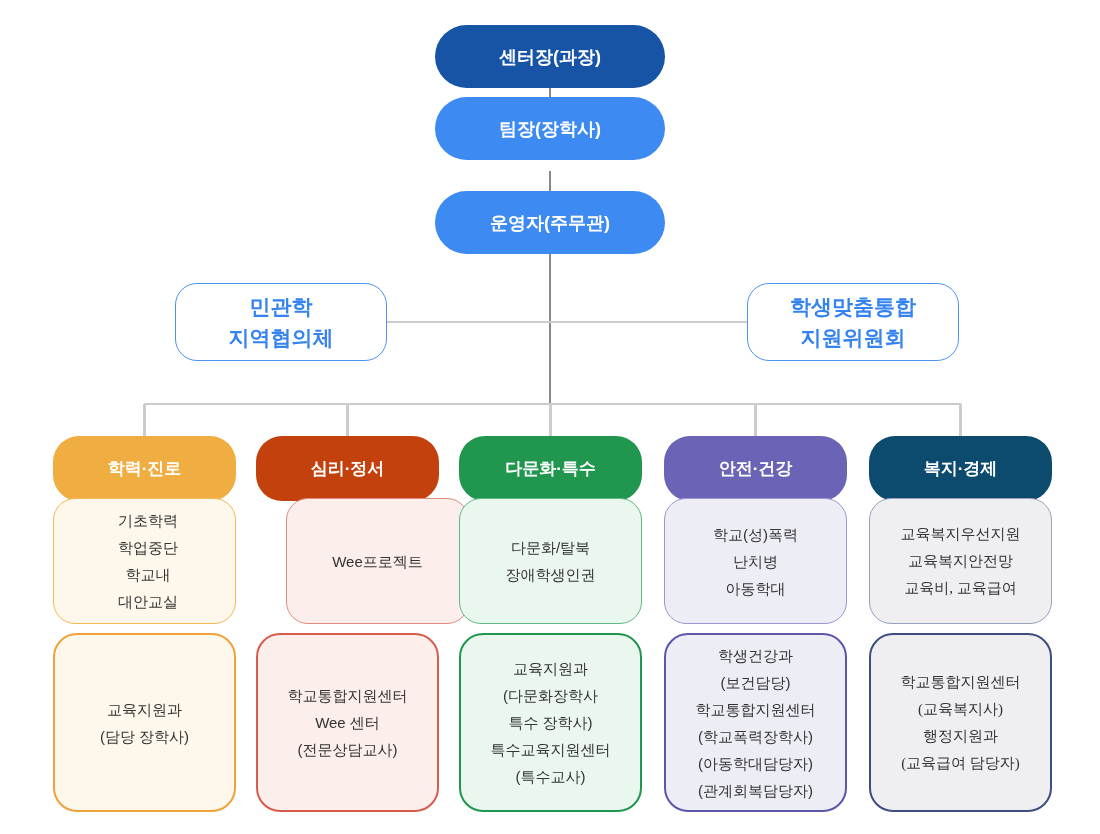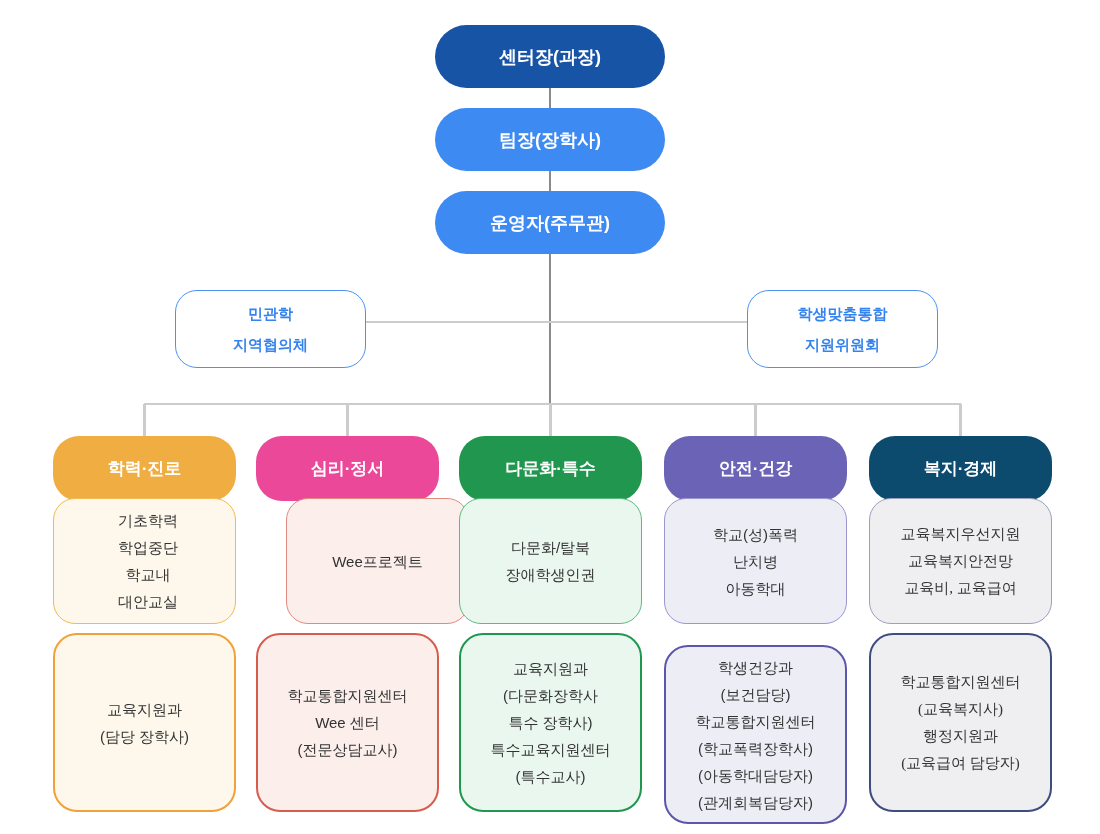--- a/index.html
+++ b/index.html
@@ -11,54 +11,54 @@
   .line.spine{background:#8a8a8a;}
 
   
   .toppill{position:absolute;left:435px;width:230px;height:63px;border-radius:32px;
     display:flex;align-items:center;justify-content:center;
     color:#ffffff;font-size:18px;font-weight:bold;}
   .toppill.lvl1{background:#1854A6;}
   .toppill.lvl2{background:#3E8AF3;}
 
   
-  .sidebox{position:absolute;top:290px;width:191px;height:78px;border-radius:22px;
+  .sidebox{position:absolute;top:283px;width:212px;height:78px;border-radius:22px;
     background:#ffffff;border:1.5px solid #4D92F3;box-sizing:border-box;
     display:flex;align-items:center;justify-content:center;text-align:center;
-    color:#3583EE;font-size:15px;font-weight:bold;line-height:31px;white-space:pre-line;}
+    color:#3583EE;font-size:21px;font-weight:bold;line-height:31px;white-space:pre-line;}
 
   
   .cat-header{position:absolute;top:436px;width:183px;height:65px;border-radius:26px;
     display:flex;align-items:center;justify-content:center;box-sizing:border-box;
     color:#ffffff;font-size:17px;font-weight:bold;}
   .cat-box{position:absolute;width:183px;box-sizing:border-box;
     display:flex;align-items:center;justify-content:center;text-align:center;
     color:#333333;font-size:15px;line-height:27px;white-space:pre-line;}
   .cat-box.b1{top:498px;height:126px;border-radius:22px;border-width:1.5px;border-style:solid;}
   .cat-box.b2{top:633px;height:179px;border-radius:24px;border-width:2.5px;border-style:solid;}
 
   .c1 .cat-header{background:#F0AD42;}
   .c1 .cat-box{background:#FDF8EB;}
   .c1 .b1{border-color:#F2B955;padding-left:7px;}
   .c1 .b2{border-color:#F0A139;}
 
-  .c2 .cat-header{background:#ec4899;}
+  .c2 .cat-header{background:#c2410c;}
   .c2 .cat-box{background:#FBEEEB;}
   .c2 .b1{border-color:#E18A80;margin-left:30px;}
   .c2 .b2{border-color:#D85C4E;}
 
   .c3 .cat-header{background:#20964E;}
   .c3 .cat-box{background:#E9F7EE;}
   .c3 .b1{border-color:#5FBA81;}
   .c3 .b2{border-color:#20964E;}
 
   .c4 .cat-header{background:#6B64B6;}
   .c4 .cat-box{background:#EDEDF6;}
   .c4 .b1{border-color:#9B96CE;}
-  .c4 .b2{border-color:#5C56AB;margin-top:12px;}
+  .c4 .b2{border-color:#5C56AB;}
 
   .c5 .cat-header{background:#0c4a6e;}
   .c5 .cat-box{background:#EFEFF2;font-family:Liberation Serif, serif;}
   .c5 .b1{border-color:#99A1BB;}
   .c5 .b2{border-color:#3C4D7E;}
 
   
   .c1 .cat-header,.c1 .cat-box{left:53px;}
   .c2 .cat-header,.c2 .cat-box{left:256px;}
   .c3 .cat-header,.c3 .cat-box{left:459px;}
@@ -84,21 +84,21 @@
   <div class="line" style="left:754px;top:404px;width:3px;height:32px;"></div>
   <div class="line" style="left:959px;top:404px;width:3px;height:32px;"></div>
 
   <div class="line" style="left:143px;top:487px;width:3px;height:11px;"></div>
   <div class="line" style="left:346px;top:487px;width:3px;height:11px;"></div>
   <div class="line" style="left:549px;top:487px;width:3px;height:11px;"></div>
   <div class="line" style="left:754px;top:487px;width:3px;height:11px;"></div>
   <div class="line" style="left:959px;top:487px;width:3px;height:11px;"></div>
 
   <div class="toppill lvl1" style="top:25px;">센터장(과장)</div>
-  <div class="toppill lvl2" style="top:108px;">팀장(장학사)</div>
+  <div class="toppill lvl2" style="top:97px;">팀장(장학사)</div>
   <div class="toppill lvl2" style="top:191px;">운영자(주무관)</div>
 
   <div class="sidebox" style="left:175px;">민관학
 지역협의체</div>
   <div class="sidebox" style="left:747px;">학생맞춤통합
 지원위원회</div>
 
   <div class="c1">
     <div class="cat-header">학력·진로</div>
     <div class="cat-box b1">기초학력

